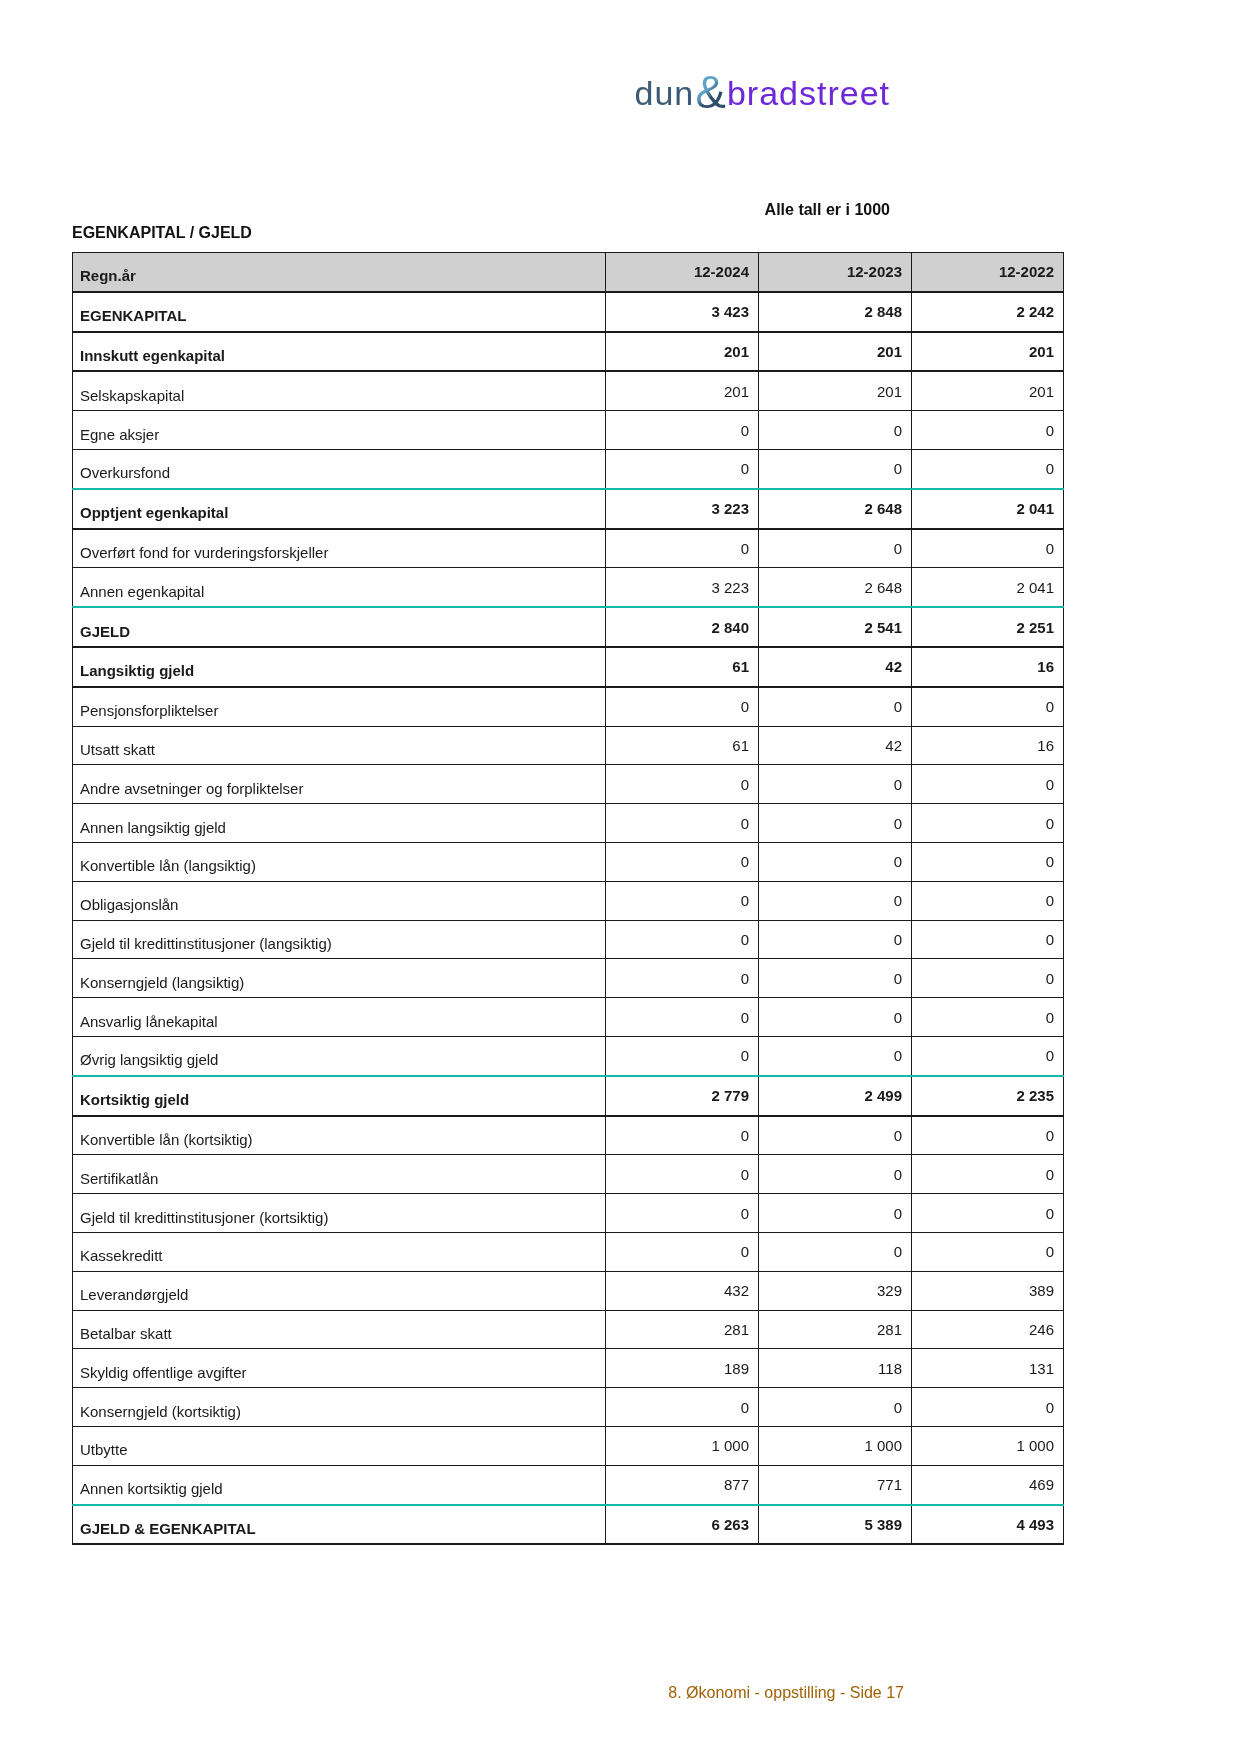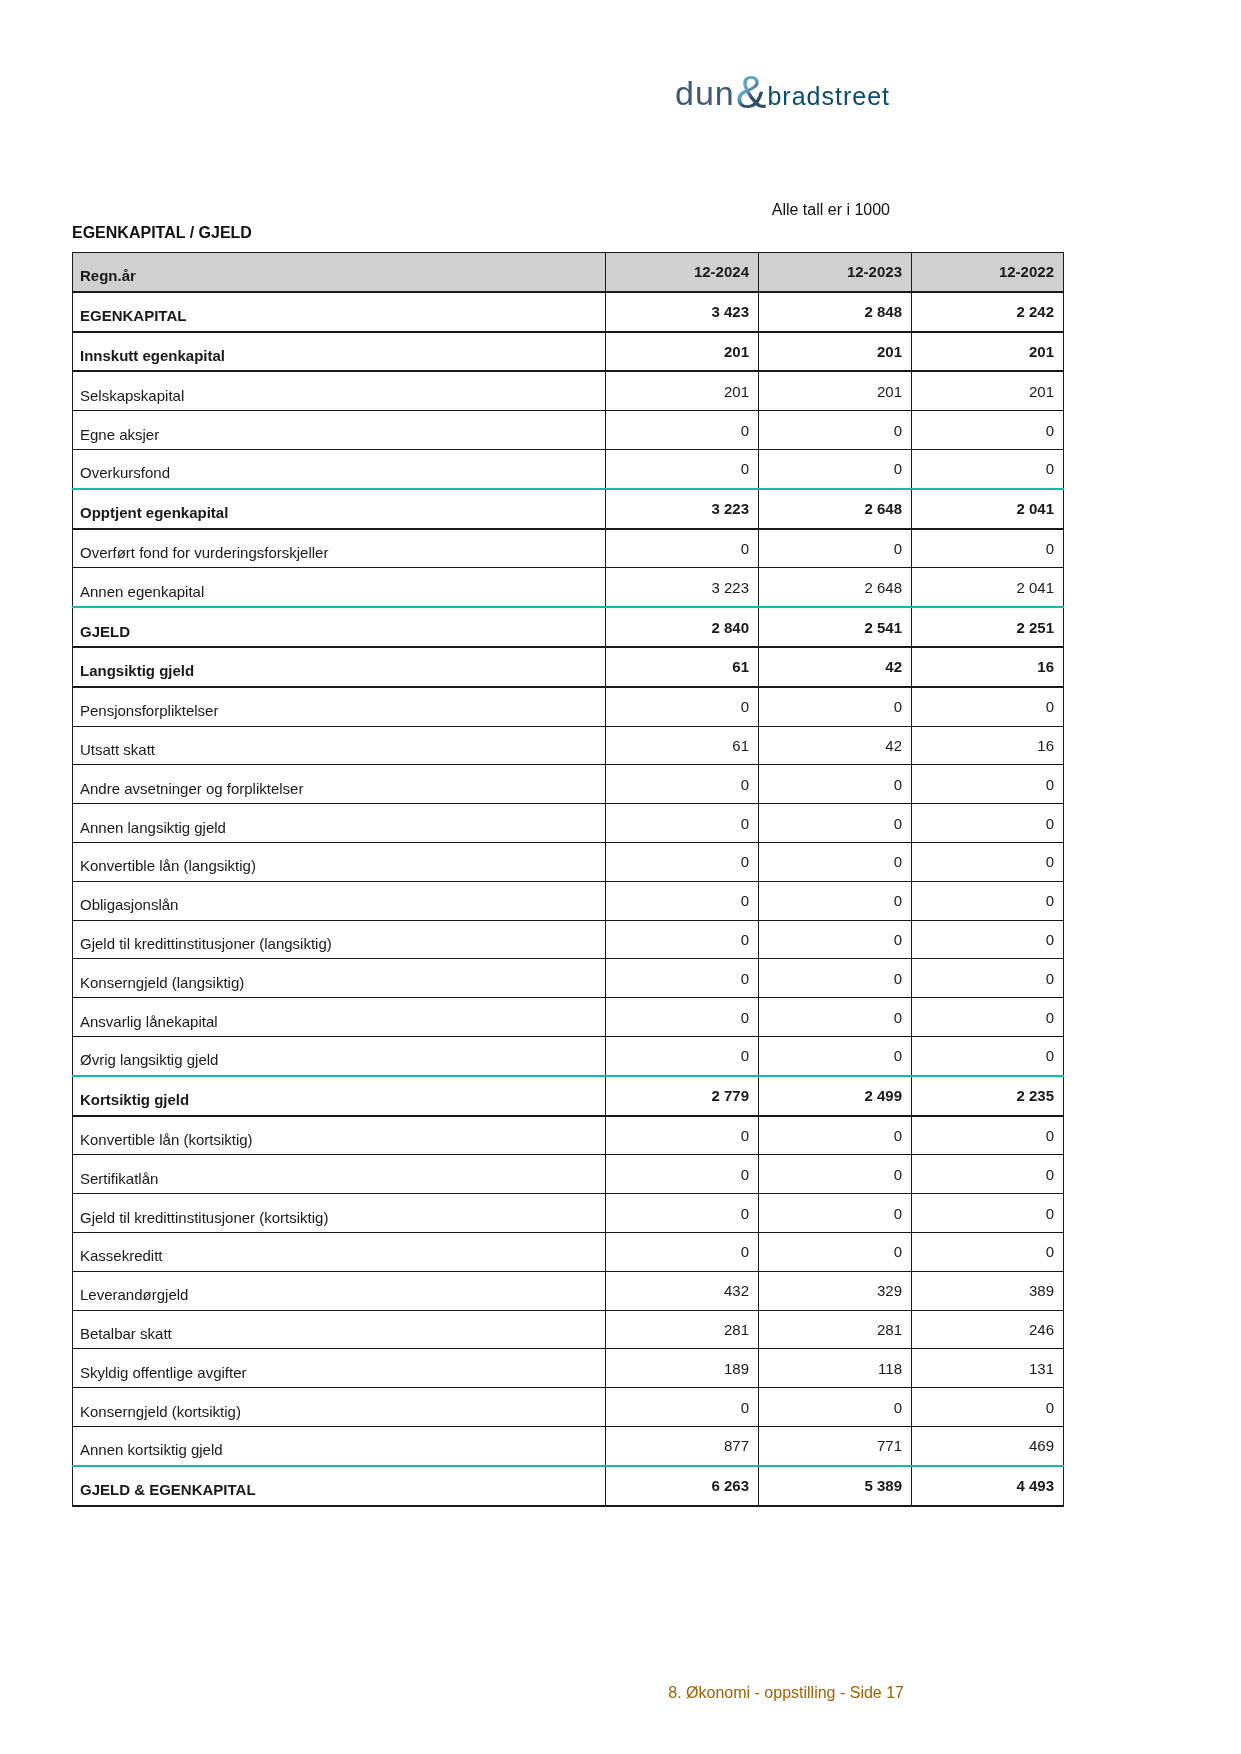--- a/index.html
+++ b/index.html
@@ -39,24 +39,24 @@
     margin: 0 1px;
     color: #2f4d68;
     background: linear-gradient(135deg, #5ea2c6 0%, #5ea2c6 42%, #2f4d68 58%, #2f4d68 100%);
     -webkit-background-clip: text;
     background-clip: text;
     -webkit-text-fill-color: transparent;
     position: relative;
     top: 3px;
   }
   .logo-brad {
-    font-size: 25px;
+    font-size: 34px;
     font-weight: 400;
     letter-spacing: 1px;
-    color: #0c4a6e;
+    color: #6d28d9;
   }
 
   
   .caption-line {
     position: absolute;
     top: 200px;
     left: 72px;
     right: 178px;
     height: 20px;
   }
@@ -67,21 +67,21 @@
     font-size: 16px;
     font-weight: bold;
     color: #111111;
     margin-top: 24px;
   }
   .caption-units {
     position: absolute;
     right: 0;
     top: 1px;
     font-size: 16px;
-    font-weight: 400;
+    font-weight: 700;
     color: #111111;
   }
 
   
   table.balance {
     position: absolute;
     top: 252px;
     left: 72px;
     width: 991px;
     border-collapse: collapse;
@@ -323,20 +323,26 @@
           <td class="value-cell">118</td>
           <td class="value-cell">131</td>
         </tr>
         <tr>
           <td class="label-cell">Konserngjeld (kortsiktig)</td>
           <td class="value-cell">0</td>
           <td class="value-cell">0</td>
           <td class="value-cell">0</td>
         </tr>
         <tr>
+          <td class="label-cell">Utbytte</td>
+          <td class="value-cell">1 000</td>
+          <td class="value-cell">1 000</td>
+          <td class="value-cell">1 000</td>
+        </tr>
+        <tr>
           <td class="label-cell">Annen kortsiktig gjeld</td>
           <td class="value-cell">877</td>
           <td class="value-cell">771</td>
           <td class="value-cell">469</td>
         </tr>
         <tr class="section">
           <td class="label-cell">GJELD &amp; EGENKAPITAL</td>
           <td class="value-cell">6 263</td>
           <td class="value-cell">5 389</td>
           <td class="value-cell">4 493</td>

